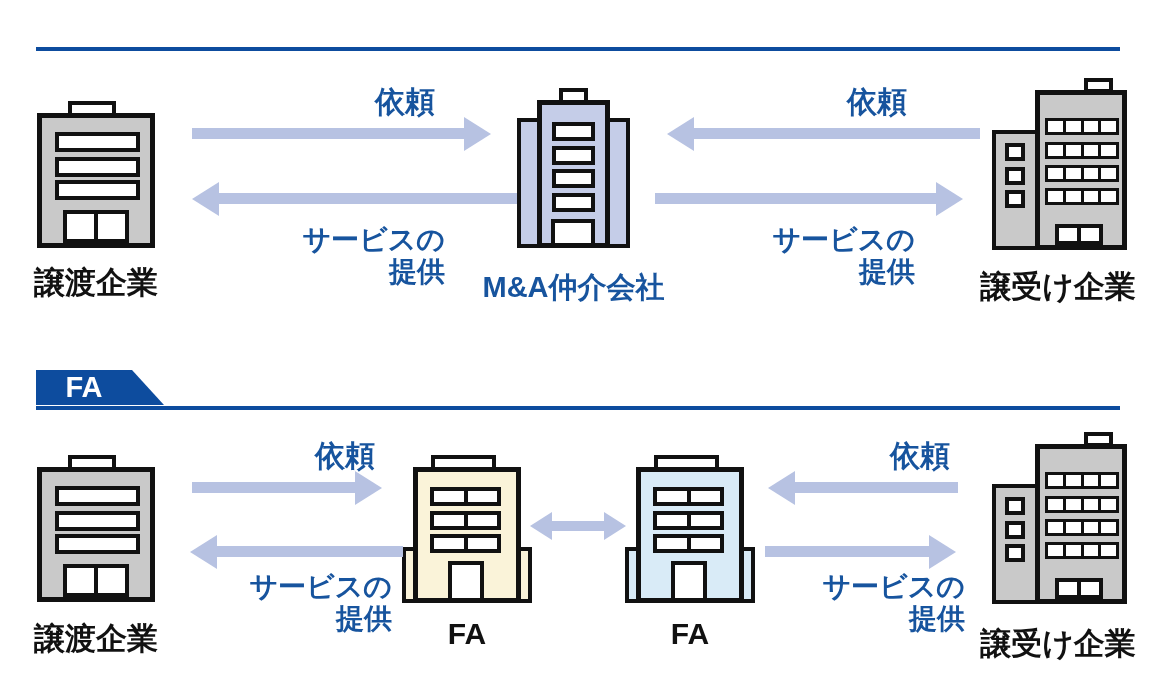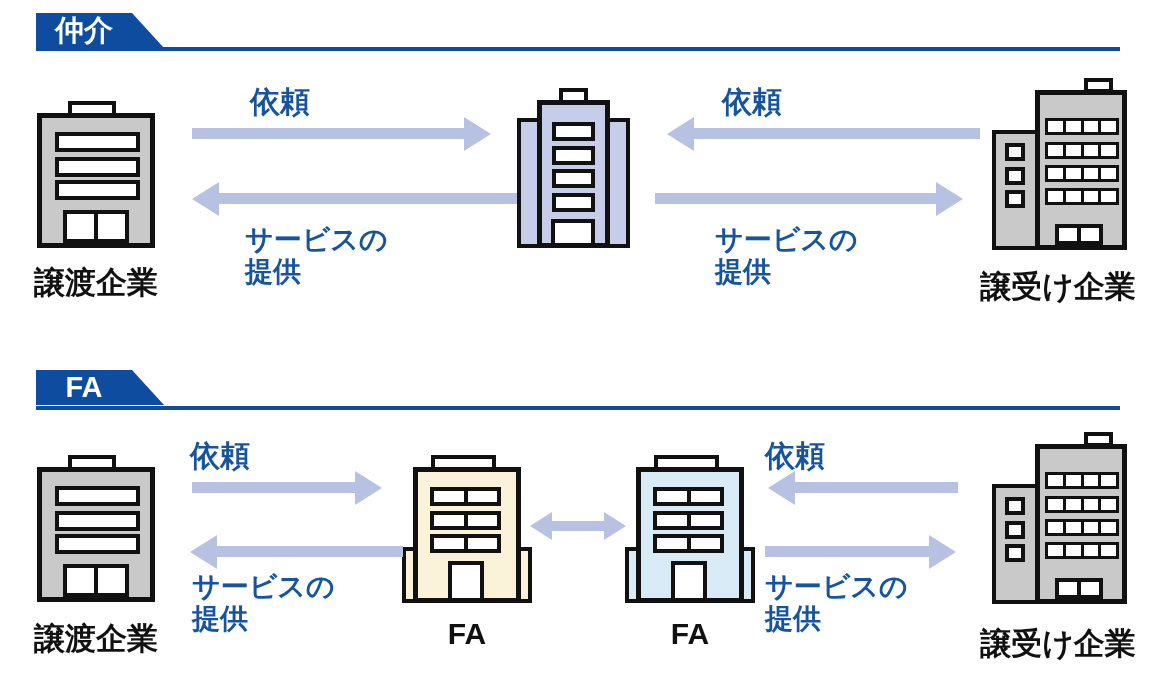--- a/index.html
+++ b/index.html
@@ -25,21 +25,21 @@
   }
   .ar.hl::before{
     content:"";position:absolute;right:100%;top:50%;transform:translateY(-50%);
     border-top:17px solid transparent;border-bottom:17px solid transparent;
     border-right:27px solid var(--arrow,#b7c2e2);
   }
   .ar.sm{height:10px;}
   .ar.sm::after{border-top-width:14px;border-bottom-width:14px;border-left-width:22px;}
   .ar.sm::before{border-top-width:14px;border-bottom-width:14px;border-right-width:22px;}
   
-  .t{position:absolute;text-align:left;font-weight:bold;color:var(--text-blue,#17549e);}
+  .t{position:absolute;text-align:right;font-weight:bold;color:var(--text-blue,#17549e);}
   .req{font-size:30px;}
   .svc{font-size:28px;line-height:32px;}
   .neg{font-size:30px;}
   .lbl{position:absolute;text-align:center;font-weight:bold;color:#111;font-size:30px;}
   .lbl.big{font-size:31px;}
   .lbl.blue{color:var(--text-blue,#17549e);font-size:29px;}
   
   .bldg{position:absolute;}
   .bldg div{position:absolute;box-sizing:border-box;}
   
@@ -86,23 +86,20 @@
   .bD .bar i{flex:1;background:#fff;border:4px solid #111;}
   .bD .bar i+i{margin-left:-4px;}
   .bD .w1{top:15px}.bD .w2{top:39px}.bD .w3{top:62px}
   .bD .door{left:30px;bottom:0;width:36px;height:37px;background:#fff;border:4px solid #111;border-bottom:none;}
 </style>
 </head>
 <body>
 
 <div id="canvas">
 
-  <div class="banner" style="top:13px">
-    <span>仲介</span>
-  </div>
   <div class="rule" style="top:47px"></div>
 
   <div class="bldg bA" style="left:37px;top:101px">
     <div class="roof"></div>
     <div class="body">
       <div class="bar b1"></div>
       <div class="bar b2"></div>
       <div class="bar b3"></div>
       <div class="door">
           <i></i>
@@ -117,20 +114,21 @@
     <div class="wing wr"></div>
     <div class="chim"></div>
     <div class="tower">
       <div class="bar t1"></div>
       <div class="bar t2"></div>
       <div class="bar t3"></div>
       <div class="bar t4"></div>
       <div class="door"></div>
     </div>
   </div>
+  <div class="lbl blue" style="left:451px;top:268px;width:245px">M&amp;A仲介会社</div>
 
   <div class="bldg bC" style="left:992px;top:78px">
     <div class="roof"></div>
     <div class="short">
       <div class="sw sw1"></div>
       <div class="sw sw2"></div>
       <div class="sw sw3"></div>
     </div>
     <div class="tall">
       <div class="row r1">

